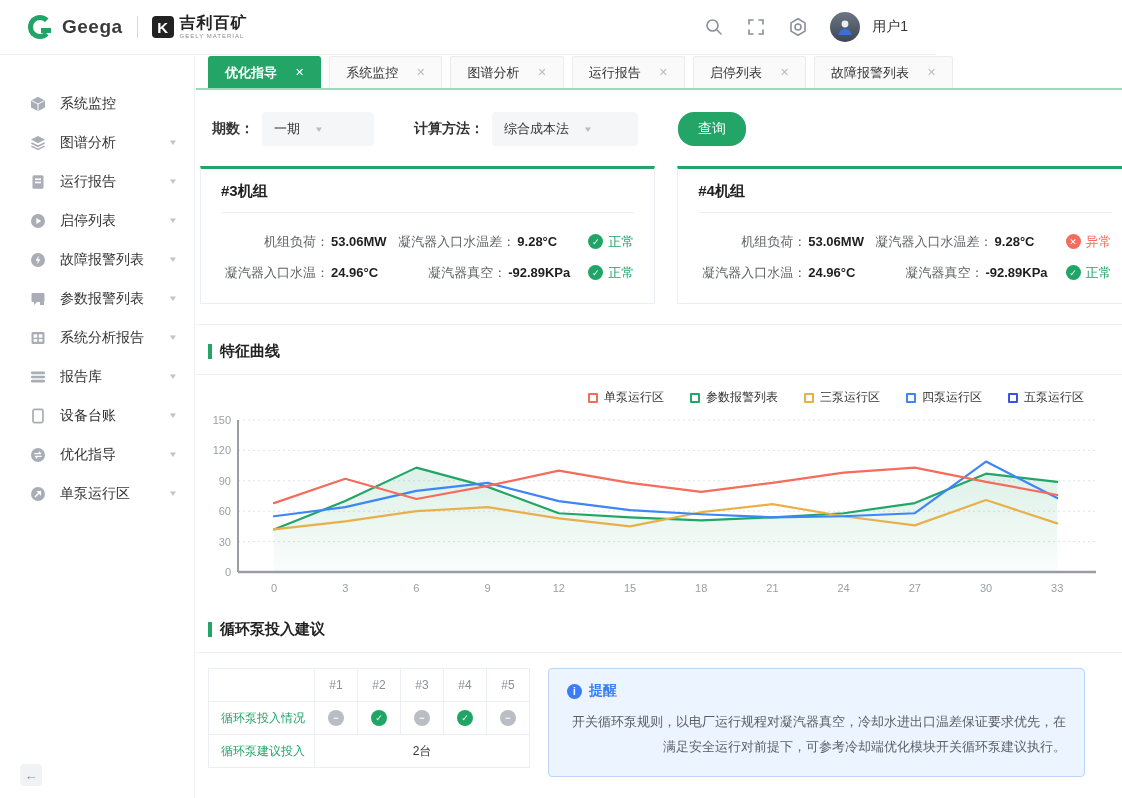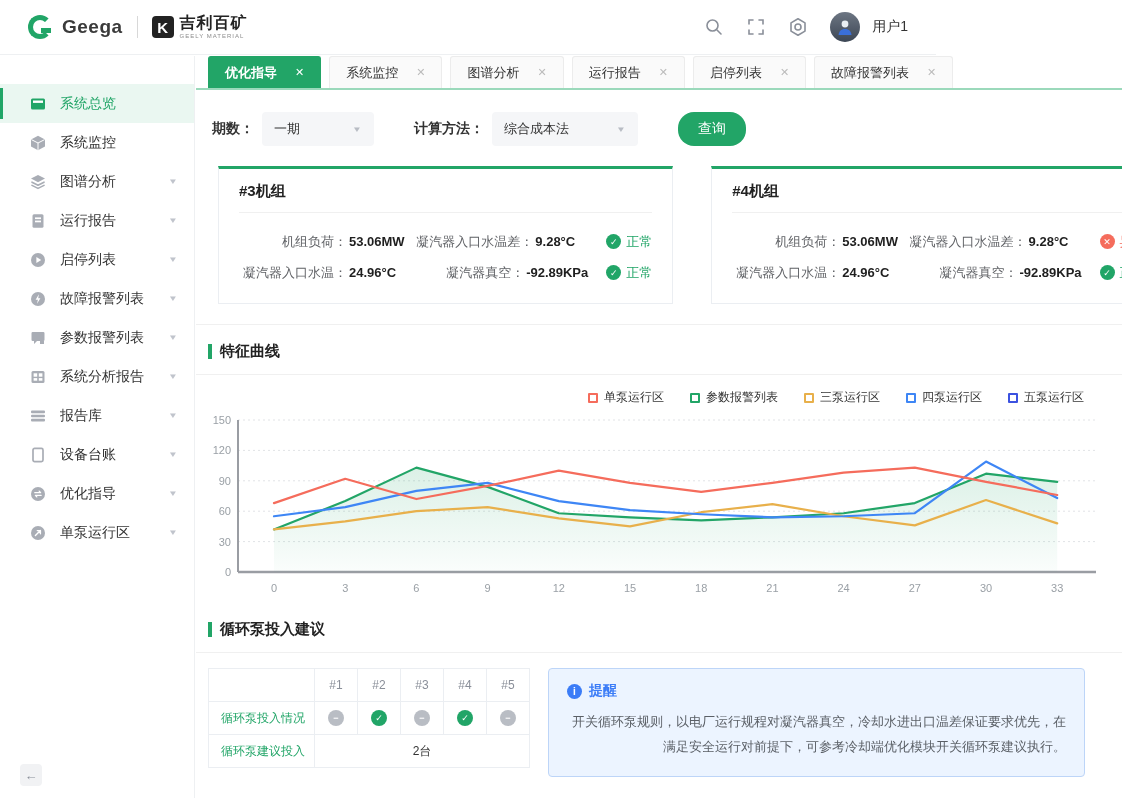--- a/index.html
+++ b/index.html
@@ -53,28 +53,28 @@
   .tab { height:32px; display:flex; align-items:center; gap:18px; padding:0 16px; margin-right:8px;
     font-size:13px; background:#fafafa; border:1px solid #ececec; border-bottom:none;
     border-radius:3px 3px 0 0; color:#333; cursor:pointer; white-space:nowrap;}
   .tab .tab-x { color:#bbb; font-size:11px; }
   .tab.active { background:#22a567; border-color:#22a567; color:#fff; font-weight:bold;}
   .tab.active .tab-x { color:#fff; }
 
   .filters { display:flex; align-items:center; padding:22px 12px 20px 16px; }
   .f-label { font-size:14px; color:#333; font-weight:bold; margin-right:8px;}
   .select { height:34px; background:#f5f6f8; border-radius:4px; display:flex; align-items:center;
-    justify-content:space-between; padding:0 12px; font-size:13px; color:#333; cursor:pointer;}
+    justify-content:flex-start; padding:0 12px; font-size:13px; color:#333; cursor:pointer;}
   .select .chev { color:#b8bcc4; font-size:10px; transform:scaleY(.8); margin-left:14px;}
   .sel-period { width:112px; margin-right:40px; }
   .sel-method { width:146px; }
   .query-btn { width:68px; height:34px; margin-left:40px; background:#22a567; color:#fff; border:none;
     border-radius:16px; font-size:14px; cursor:pointer; font-family:inherit;}
 
-  .cards { display:flex; gap:38px; padding:0 37px 0 22px; }
+  .cards { display:flex; gap:22px; padding:0 37px 0 4px; }
   .unit-card { flex:1; border:1px solid #ebeef2; border-top:3px solid #22a567; padding:13px 20px 15px; }
   .unit-title { font-size:15px; font-weight:bold; color:#222; }
   .unit-divider { height:1px; background:#f0f0f0; margin:11px 0 13px; }
   .m-row { display:grid; grid-template-columns: 1fr 1.1fr 64px; align-items:center; height:31px; }
   .m-pair { display:flex; align-items:baseline; white-space:nowrap;}
   .m-label { font-size:13px; color:#606266; display:inline-block; text-align:right;}
   .m-label.w1{ width:108px;} .m-label.w2{ width:128px;}
   .m-value { font-size:13px; font-weight:bold; color:#1f1f1f; margin-left:2px;}
   .status { display:flex; align-items:center; gap:5px; font-size:13px; justify-self:end;}
   .st-ic { width:15px; height:15px; border-radius:50%; color:#fff; font-size:9px; font-weight:bold;
@@ -149,27 +149,20 @@
           <circle cx="10" cy="7" r="3.4" fill="#e9eef3"></circle>
         <path d="M3.5 18 C4 13.5 7 12 10 12 C13 12 16 13.5 16.5 18 Z" fill="#3a6fd8"></path>
         </svg>
     </span>
     <span class="username">用户1</span>
   </div>
 </div>
 
 <div class="sidebar">
   <div id="side-menu">
-      <div class="side-item active">
-        <span class="s-icon"><svg viewBox="0 0 16 16">
-            <rect x="1" y="2.5" width="14" height="11" rx="1.5"></rect>
-            <rect x="3" y="4.5" width="10" height="2.4" fill="#fff"></rect>
-          </svg></span>
-        <span class="s-label">系统总览</span>
-      </div>
       <div class="side-item">
         <span class="s-icon"><svg viewBox="0 0 16 16">
             <path d="M8 .8 15 4.4 15 11.6 8 15.2 1 11.6 1 4.4Z"></path>
             <path d="M1.4 4.6 8 8 14.6 4.6 M8 8 V15" stroke="#fff" stroke-width="1" fill="none"></path>
           </svg></span>
         <span class="s-label">系统监控</span>
       </div>
       <div class="side-item">
         <span class="s-icon"><svg viewBox="0 0 16 16">
             <path d="M8 1 15 4.6 8 8.2 1 4.6Z"></path>

